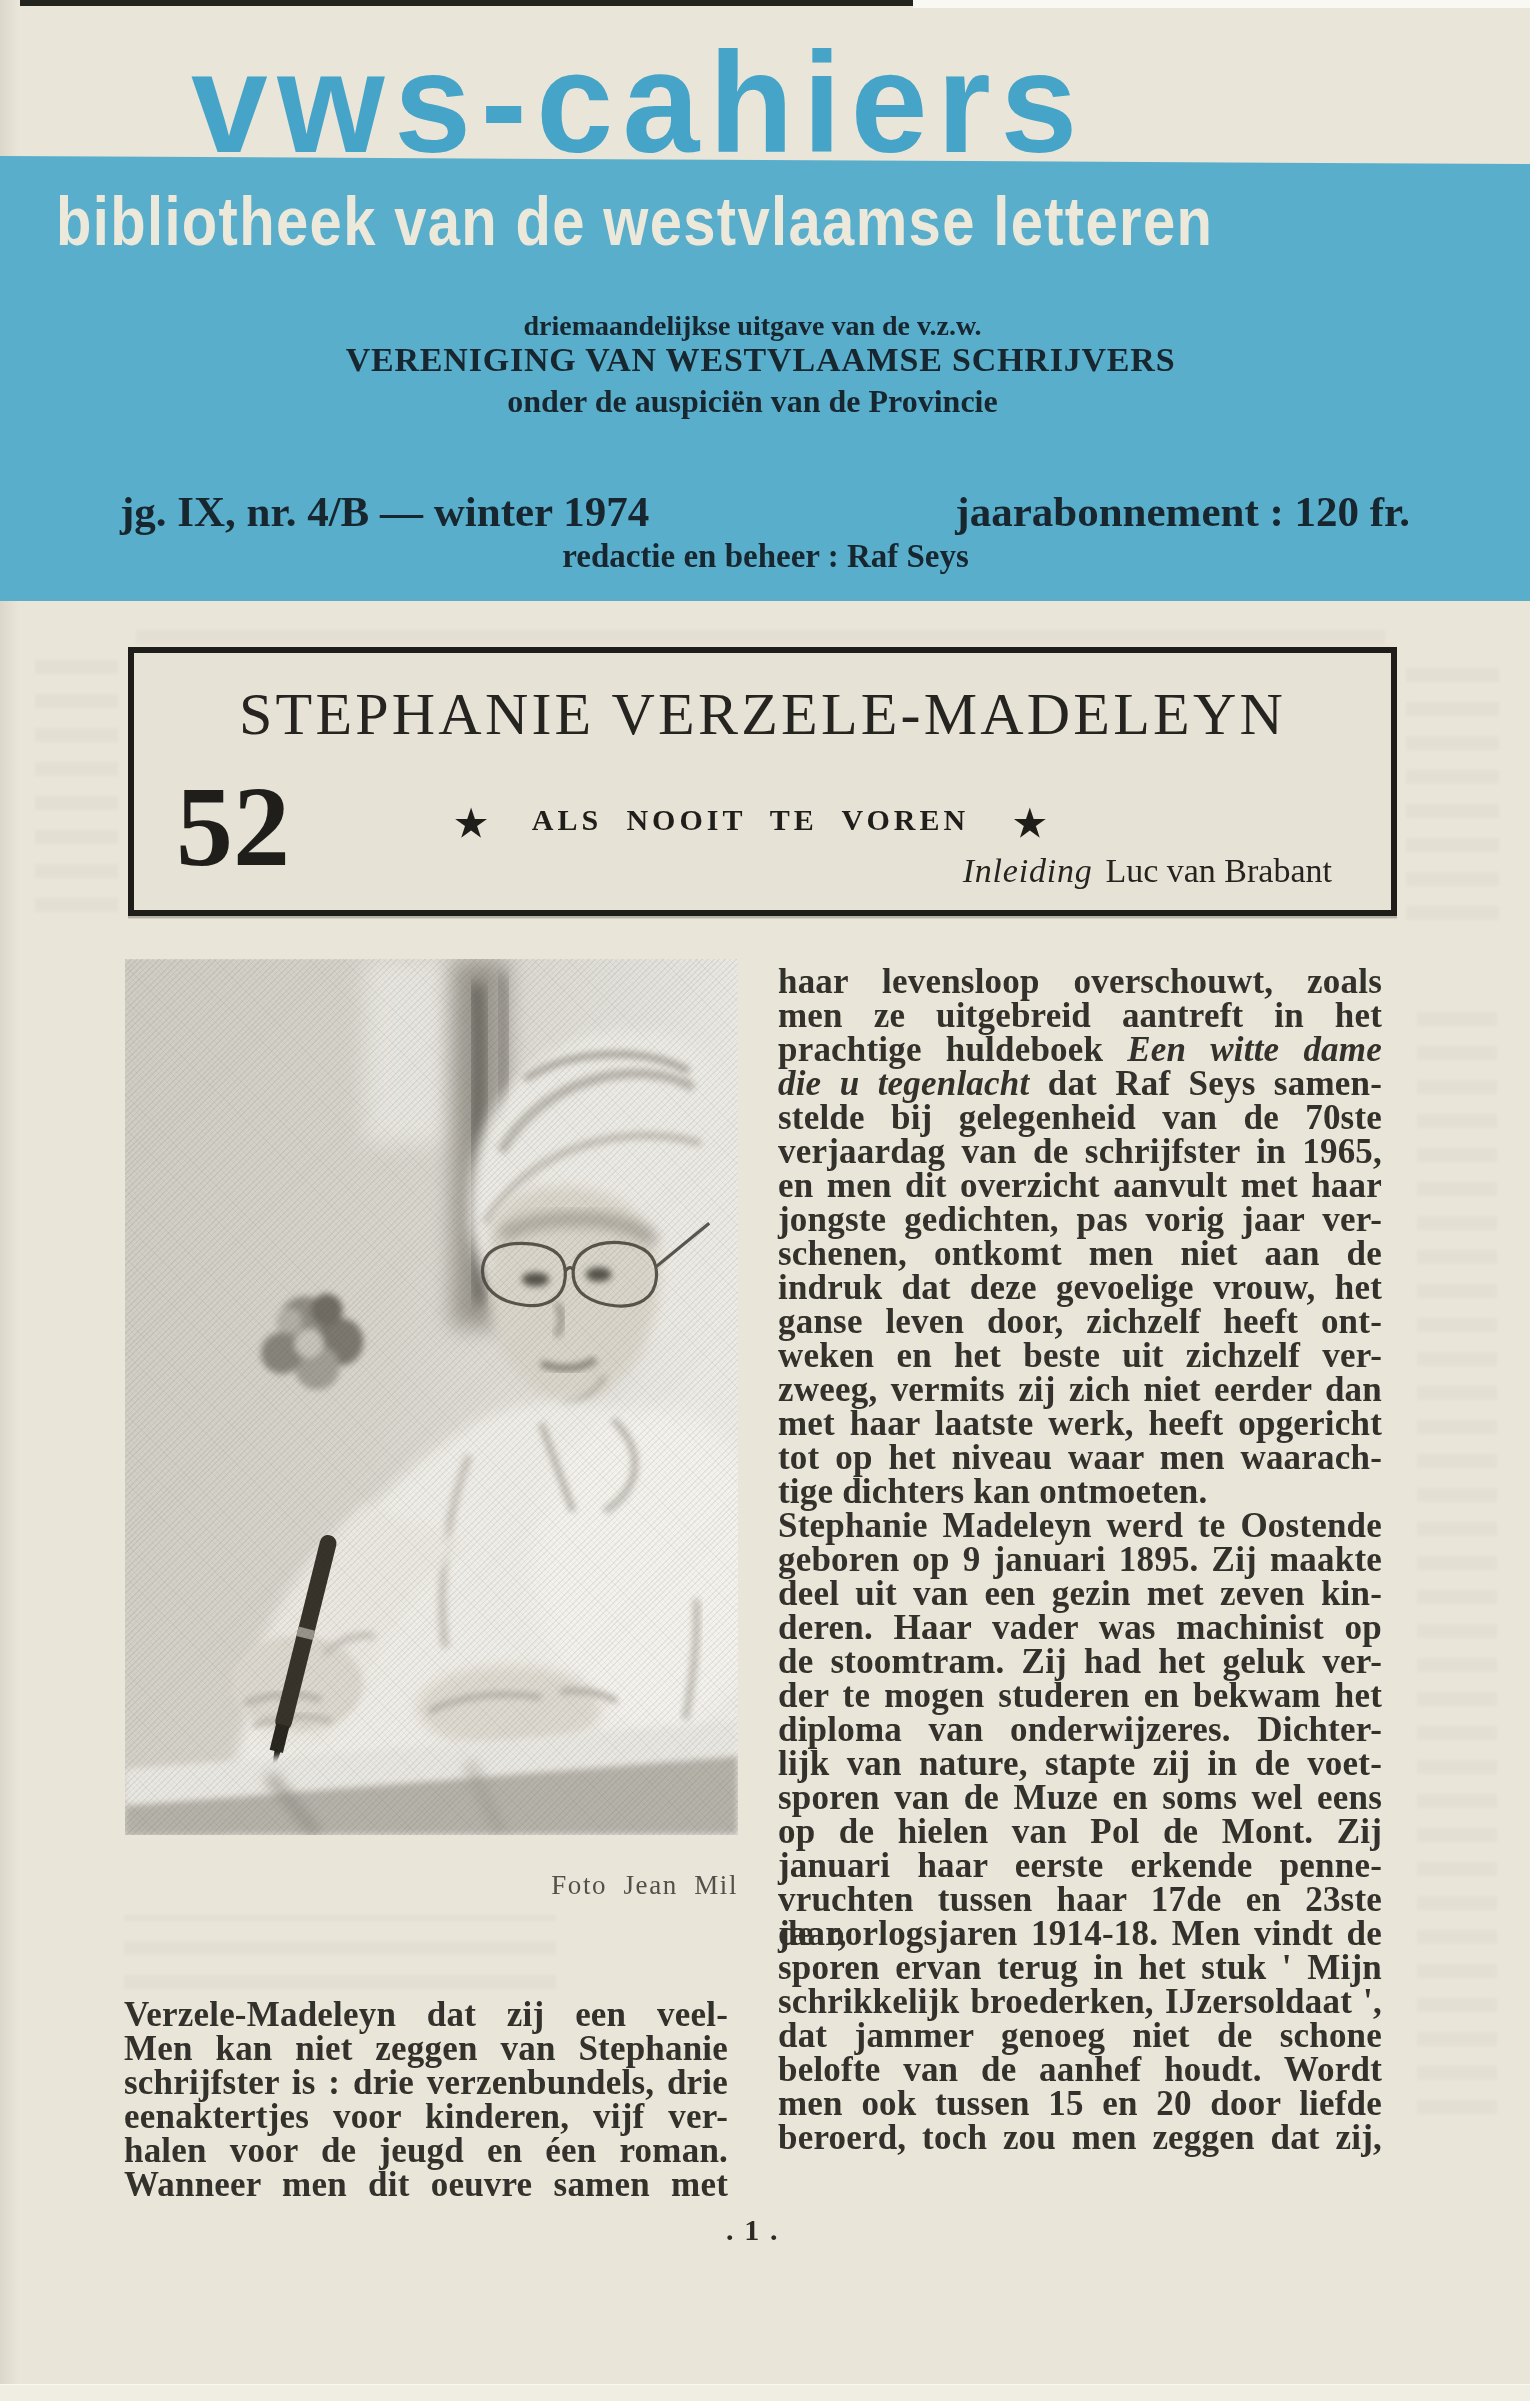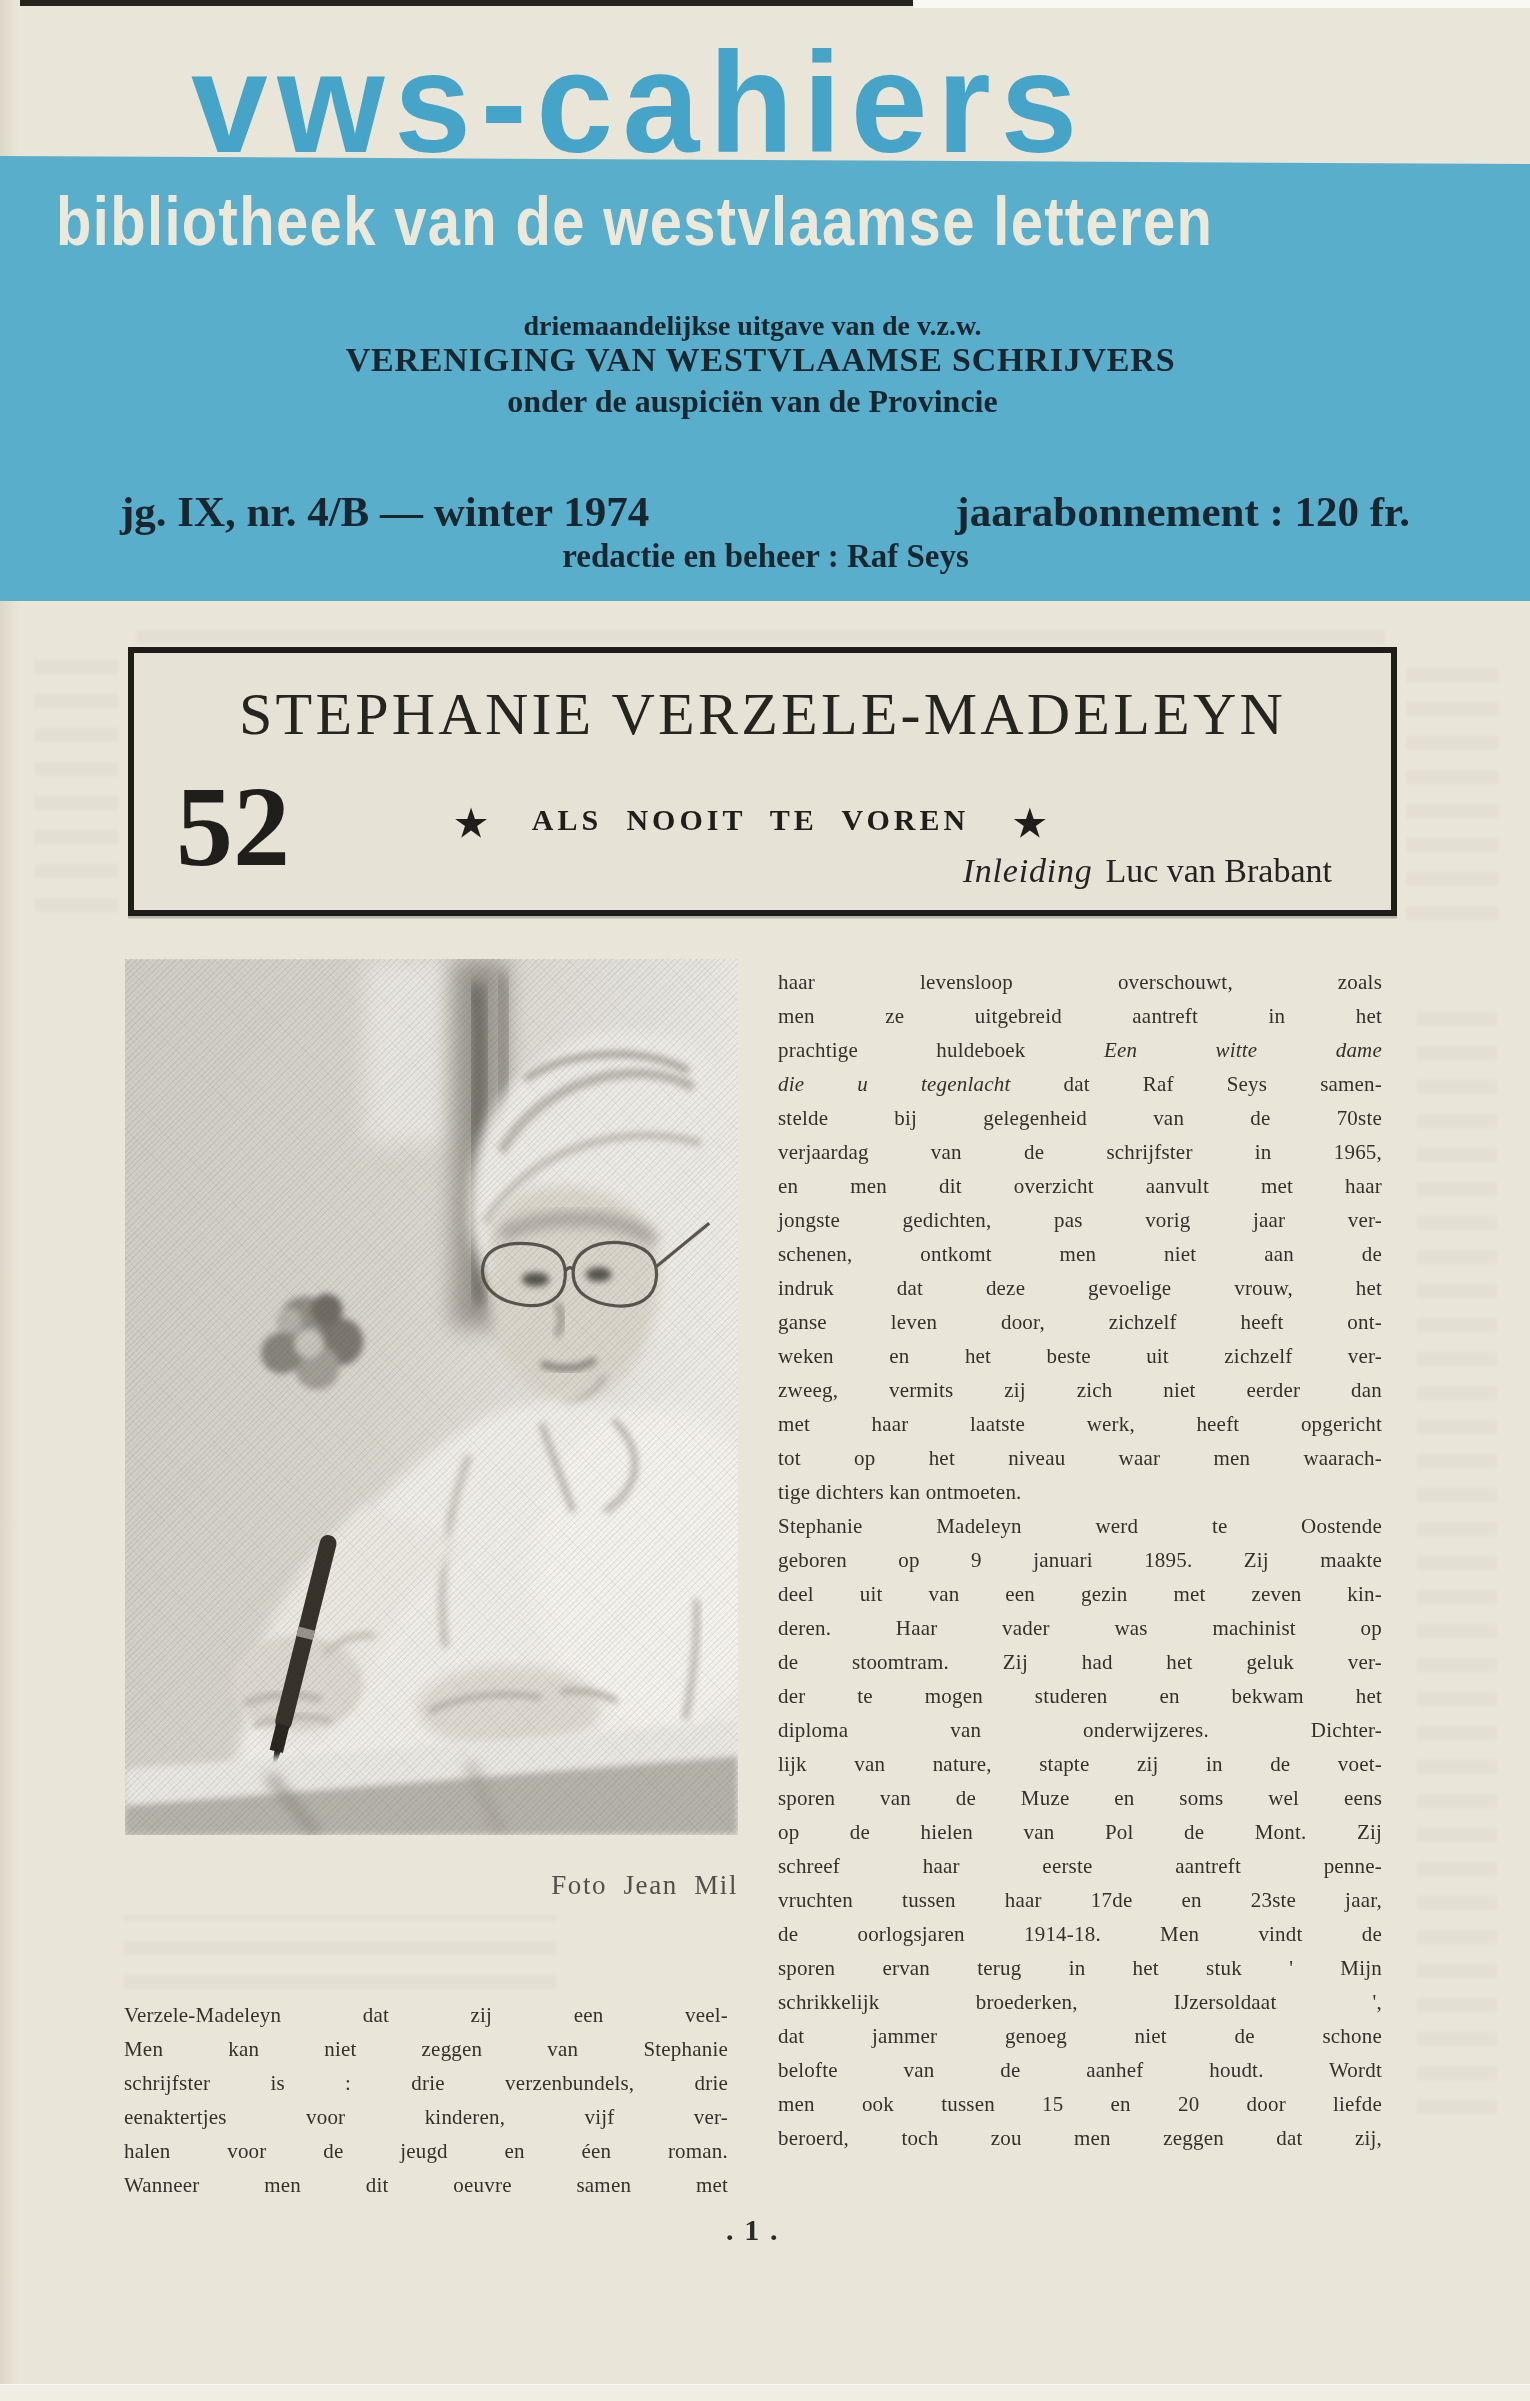--- a/index.html
+++ b/index.html
@@ -53,22 +53,22 @@
   
   #portrait-photo{left:125px;top:959px;width:613px;height:876px;overflow:hidden;}
   #portrait-photo::after{content:"";position:absolute;inset:0;
      background:
        repeating-linear-gradient(135deg,rgba(72,70,62,.09) 0 1.2px,rgba(0,0,0,0) 1.2px 4px),
        repeating-linear-gradient(45deg,rgba(72,70,62,.05) 0 0.8px,rgba(0,0,0,0) 0.8px 4.8px);}
   #photo-caption{left:125px;top:1870px;width:613px;text-align:right;font-size:27px;
      letter-spacing:1.6px;word-spacing:8px;color:var(--caption-ink,#52504a);}
 
   
-  .col{width:604px;font-size:21px;line-height:34px;color:var(--body-ink,#33312b);
-       letter-spacing:0.2px;}
+  .col{width:604px;font-size:35px;line-height:34px;color:var(--body-ink,#33312b);
+       letter-spacing:0.2px;font-weight:bold;}
   #col-left{left:124px;top:1998px;}
   #col-right{left:778px;top:965px;}
   .tline{text-align:justify;text-align-last:justify;height:34px;overflow:visible;white-space:nowrap0;}
   .tline.nojust{text-align-last:left;}
 
   #page-number{left:0;top:2213px;width:1505px;text-align:center;font-weight:bold;font-size:30px;
        color:#2c2a25;letter-spacing:1.6px;}
 </style>
 </head>
 <body>
@@ -224,21 +224,21 @@
     <div class="tline">Stephanie Madeleyn werd te Oostende</div>
     <div class="tline">geboren op 9 januari 1895. Zij maakte</div>
     <div class="tline">deel uit van een gezin met zeven kin-</div>
     <div class="tline">deren. Haar vader was machinist op</div>
     <div class="tline">de stoomtram. Zij had het geluk ver-</div>
     <div class="tline">der te mogen studeren en bekwam het</div>
     <div class="tline">diploma van onderwijzeres. Dichter-</div>
     <div class="tline">lijk van nature, stapte zij in de voet-</div>
     <div class="tline">sporen van de Muze en soms wel eens</div>
     <div class="tline">op de hielen van Pol de Mont. Zij</div>
-    <div class="tline">schreef haar eerste aantreft penne-</div>
+    <div class="tline">januari haar eerste erkende penne-</div>
     <div class="tline">vruchten tussen haar 17de en 23ste jaar,</div>
     <div class="tline">de oorlogsjaren 1914-18. Men vindt de</div>
     <div class="tline">sporen ervan terug in het stuk ' Mijn</div>
     <div class="tline">schrikkelijk broederken, IJzersoldaat ',</div>
     <div class="tline">dat jammer genoeg niet de schone</div>
     <div class="tline">belofte van de aanhef houdt. Wordt</div>
     <div class="tline">men ook tussen 15 en 20 door liefde</div>
     <div class="tline">beroerd, toch zou men zeggen dat zij,</div>
   </div>
 

